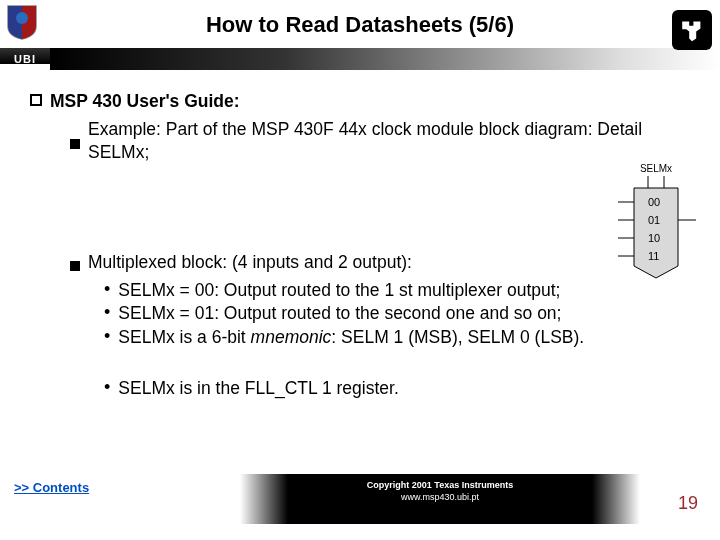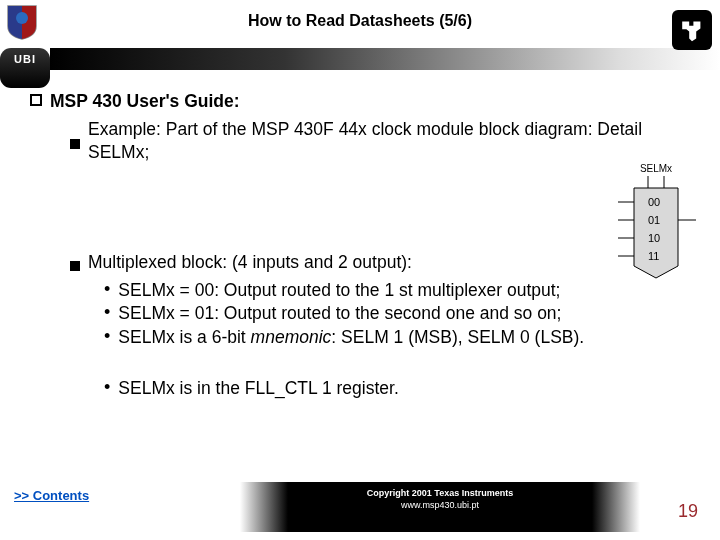--- a/index.html
+++ b/index.html
@@ -1,37 +1,37 @@
 <!DOCTYPE html>
 <html><head>
 <meta charset="utf-8">
 <style>
   * { margin: 0; padding: 0; box-sizing: border-box; }
   body { width: 720px; height: 540px; font-family: Verdana, Arial, sans-serif; background: #fff; overflow: hidden; position: relative; }
   .header { position: relative; height: 72px; }
-  .title { text-align: center; font-weight: bold; font-size: 16px; color: #000; padding-top: 12px; }
+  .title { text-align: center; font-weight: bold; font-size: 22px; color: #000; padding-top: 12px; }
   .logo-left { position: absolute; left: 6px; top: 4px; width: 38px; height: 40px; }
   .shield { width: 32px; height: 36px; }
-  .ubi-band { position: absolute; left: 0; top: 48px; width: 50px; height: 40px; background: linear-gradient(#333,#000); color: #fff; font-size: 11px; font-weight: bold; text-align: center; line-height: 22px; letter-spacing: 1px; border-radius: 11px; }
+  .ubi-band { position: absolute; left: 0; top: 48px; width: 50px; height: 16px; background: linear-gradient(#333,#000); color: #fff; font-size: 11px; font-weight: bold; text-align: center; line-height: 22px; letter-spacing: 1px; }
   .band-right { position: absolute; left: 50px; right: 0; top: 48px; height: 22px; background: linear-gradient(to right, #000 0%, #333 35%, #888 60%, #ddd 85%, #fff 100%); }
   .ti-logo { position: absolute; right: 8px; top: 10px; width: 40px; height: 40px; background: #000; border-radius: 6px; display: flex; align-items: center; justify-content: center; }
   .ti-logo svg { width: 28px; height: 28px; }
   .content { padding: 18px 30px 0 30px; font-size: 17.5px; line-height: 1.35; color: #000; }
   .l1 { display: flex; gap: 8px; margin-bottom: 4px; }
   .l1 .bullet { width: 12px; height: 12px; border: 2px solid #000; margin-top: 4px; flex-shrink: 0; }
   .l2 { display: flex; gap: 8px; margin-left: 40px; margin-bottom: 4px; align-items: center; }
   .l2 .bullet { width: 10px; height: 10px; background: #000; margin-top: 6px; flex-shrink: 0; }
   .l3 { display: flex; gap: 8px; margin-left: 74px; }
   .l3 .bullet { font-size: 18px; line-height: 1.2; }
   .bold { font-weight: bold; }
   .ital { font-style: italic; }
   .gap { height: 36px; }
   .gap2 { height: 28px; }
   .mux-fig { position: absolute; right: 24px; top: 162px; width: 78px; height: 120px; }
-  .footer { position: absolute; left: 0; right: 0; bottom: 8px; height: 50px; }
+  .footer { position: absolute; left: 0; right: 0; bottom: 16px; height: 50px; }
   .footer-link { position: absolute; left: 14px; top: 6px; font-size: 13px; color: #004fc0; text-decoration: underline; font-weight: bold; }
   .footer-mid { position: absolute; left: 240px; right: 80px; top: 0; height: 50px; background: linear-gradient(to right, #fff 0%, #000 12%, #000 88%, #fff 100%); color: #fff; text-align: center; font-size: 9px; padding-top: 6px; line-height: 1.3; }
   .footer-mid .line1 { font-weight: bold; }
   .pagenum { position: absolute; right: 22px; bottom: 10px; font-size: 18px; color: #9a2a2e; }
 </style>
 </head>
 <body>
 
 <div class="header">
   <div class="logo-left">

